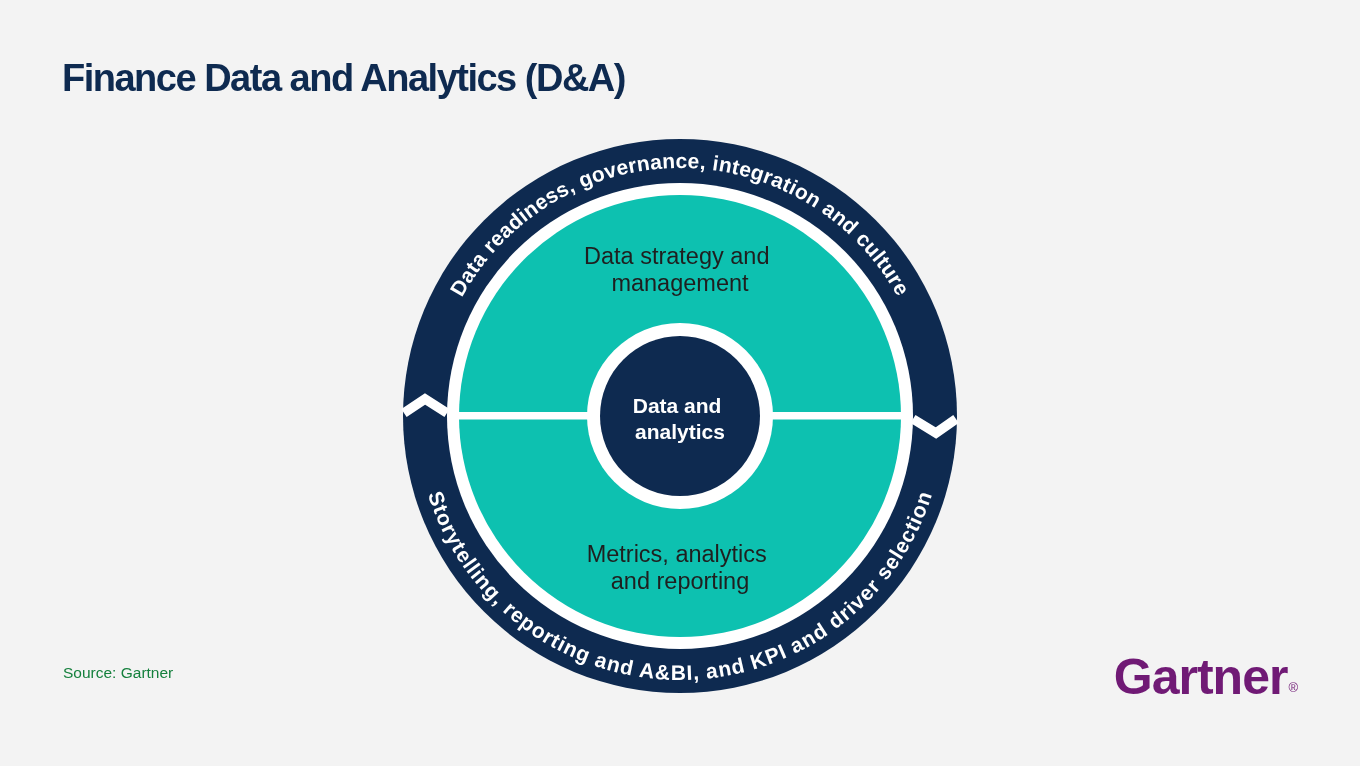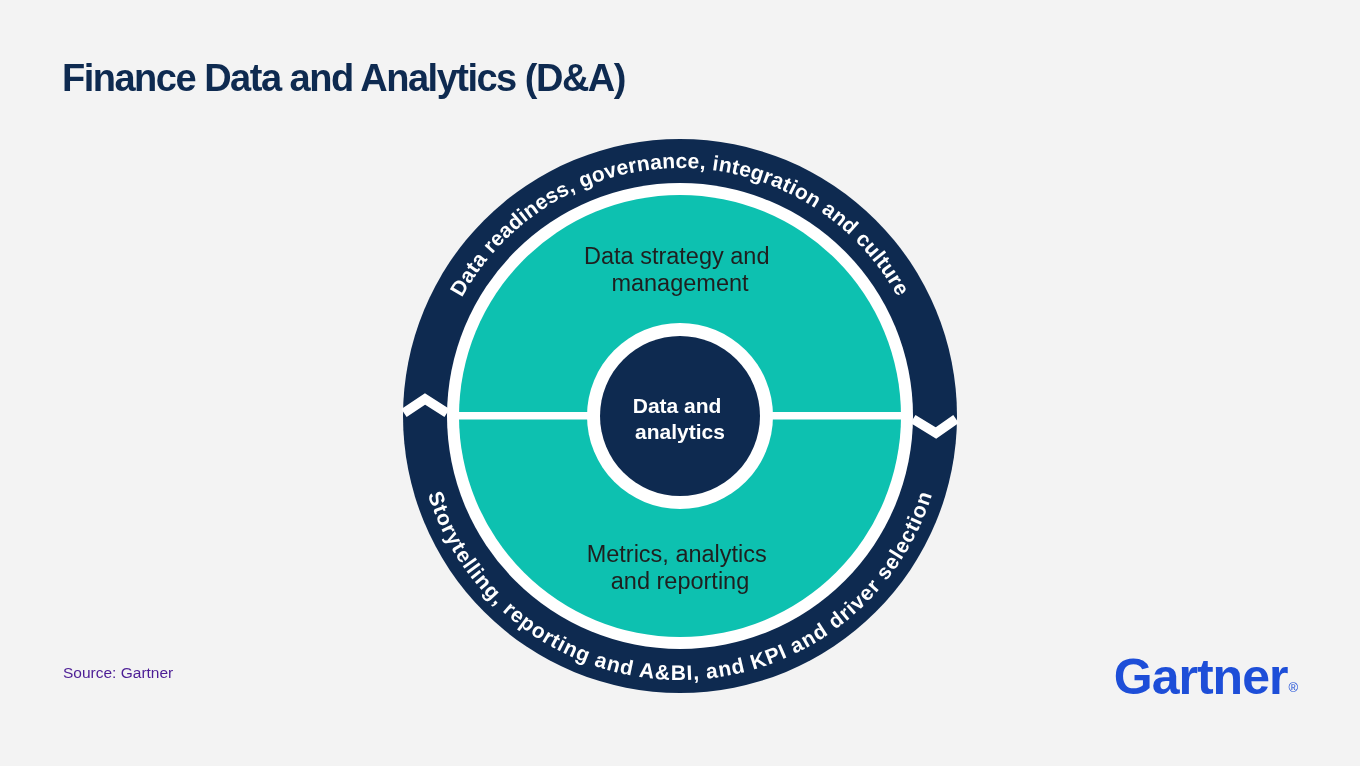--- a/index.html
+++ b/index.html
@@ -50,30 +50,30 @@
     font-weight: 700;
     fill: #ffffff;
     text-anchor: middle;
   }
   .footer-note {
     position: absolute;
     left: 63px;
     top: 662px;
     font-size: 15.5px;
     line-height: 21px;
-    color: #4c1d95;
+    color: #15803d;
   }
   .gartner-logo {
     position: absolute;
     right: 64px;
     top: 652px;
     font-size: 50px;
     font-weight: 700;
     letter-spacing: -1px;
-    color: #1d4ed8;
+    color: #701a75;
     line-height: 1;
     white-space: nowrap;
   }
   .gartner-logo .reg-mark {
     font-size: 13px;
     font-weight: 400;
     vertical-align: baseline;
     position: relative;
     top: -2px;
     left: 1px;

